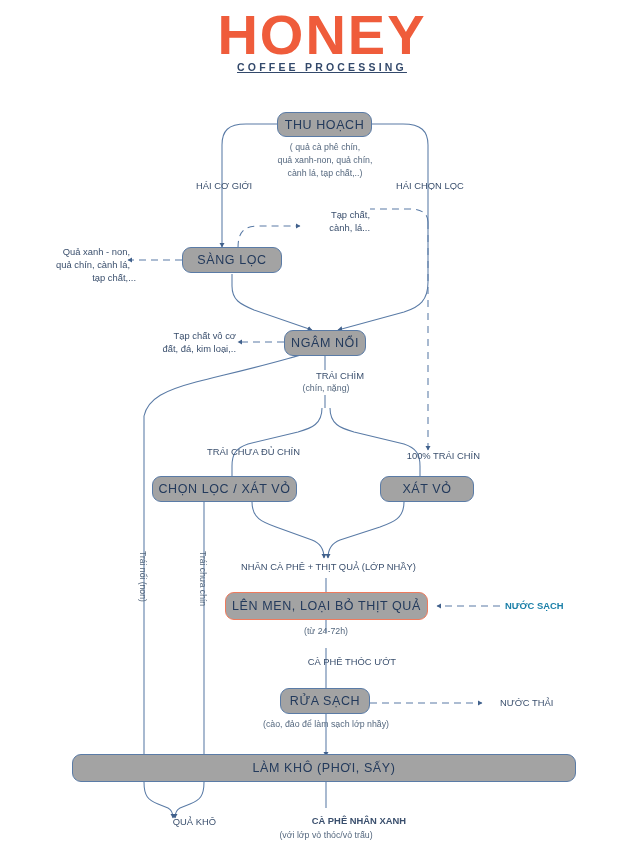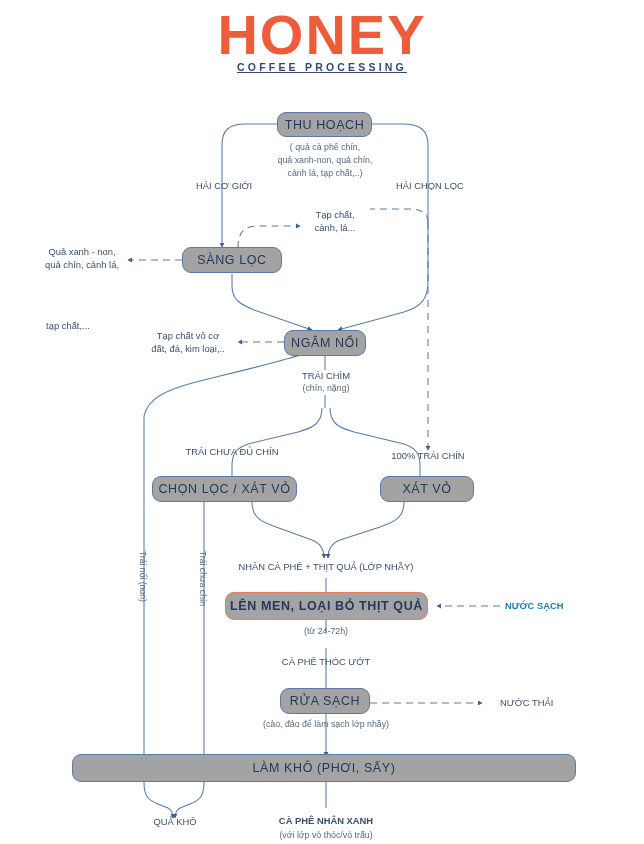--- a/index.html
+++ b/index.html
@@ -20,26 +20,26 @@
     position:absolute;left:0;top:61px;width:644px;text-align:center;
     font-size:10.5px;letter-spacing:3.2px;font-weight:bold;color:#33496b;text-decoration:underline;
   }
 
   .node{
     position:absolute;border:1px solid #5a7ba6;border-radius:9px;
     background:#a3a3a3;display:flex;align-items:center;justify-content:center;
     font-size:12.5px;letter-spacing:.6px;color:#22३a5c;color:#233a5c;
     box-sizing:border-box;white-space:nowrap;
   }
-  .node.accent{border-color:#ef7a5c;font-weight:bold;}
+  .node.accent{border-color:#ef7a5c;}
   .lbl{
     position:absolute;font-size:9.4px;color:#3a4f6d;line-height:1.35;
     white-space:nowrap;
   }
-  .lbl.c{text-align:center;}
+  .lbl.c{text-align:right;}
   .lbl.teal{color:#1a7fa8;}
   .lbl.vert{
     transform-origin:0 0;transform:rotate(90deg);
     font-size:8.6px;color:#55687f;
   }
   .sub{
     position:absolute;font-size:8.8px;color:#55687f;line-height:1.4;text-align:center;
   }
 </style>
 </head>
@@ -139,21 +139,21 @@
 
   <div class="lbl" style="left:196px;top:180px;">HÁI CƠ GIỚI</div>
 
   <div class="lbl" style="left:396px;top:180px;">HÁI CHỌN LỌC</div>
 
   <div class="lbl c" style="left:300px;top:209px;width:70px;">Tạp chất,</div>
   <div class="lbl c" style="left:300px;top:222px;width:70px;">cành, lá...</div>
 
   <div class="lbl c" style="left:34px;top:246px;width:96px;">Quả xanh - non,</div>
   <div class="lbl c" style="left:34px;top:259px;width:96px;">quả chín, cành lá,</div>
-  <div class="lbl c" style="left:20px;top:272px;width:96px;margin-top:48px;">tạp chất,...</div>
+  <div class="lbl c" style="left:40px;top:272px;width:96px;">tạp chất,...</div>
 
   <div class="lbl c" style="left:140px;top:330px;width:96px;">Tạp chất vô cơ</div>
   <div class="lbl c" style="left:140px;top:343px;width:96px;">đất, đá, kim loại,..</div>
 
   <div class="lbl c" style="left:288px;top:370px;width:76px;">TRÁI CHÌM</div>
   <div class="sub" style="left:288px;top:382px;width:76px;">(chín, nặng)</div>
 
   <div class="lbl c" style="left:164px;top:446px;width:136px;">TRÁI CHƯA ĐỦ CHÍN</div>
 
   <div class="lbl c" style="left:376px;top:450px;width:104px;">100% TRÁI CHÍN</div>

